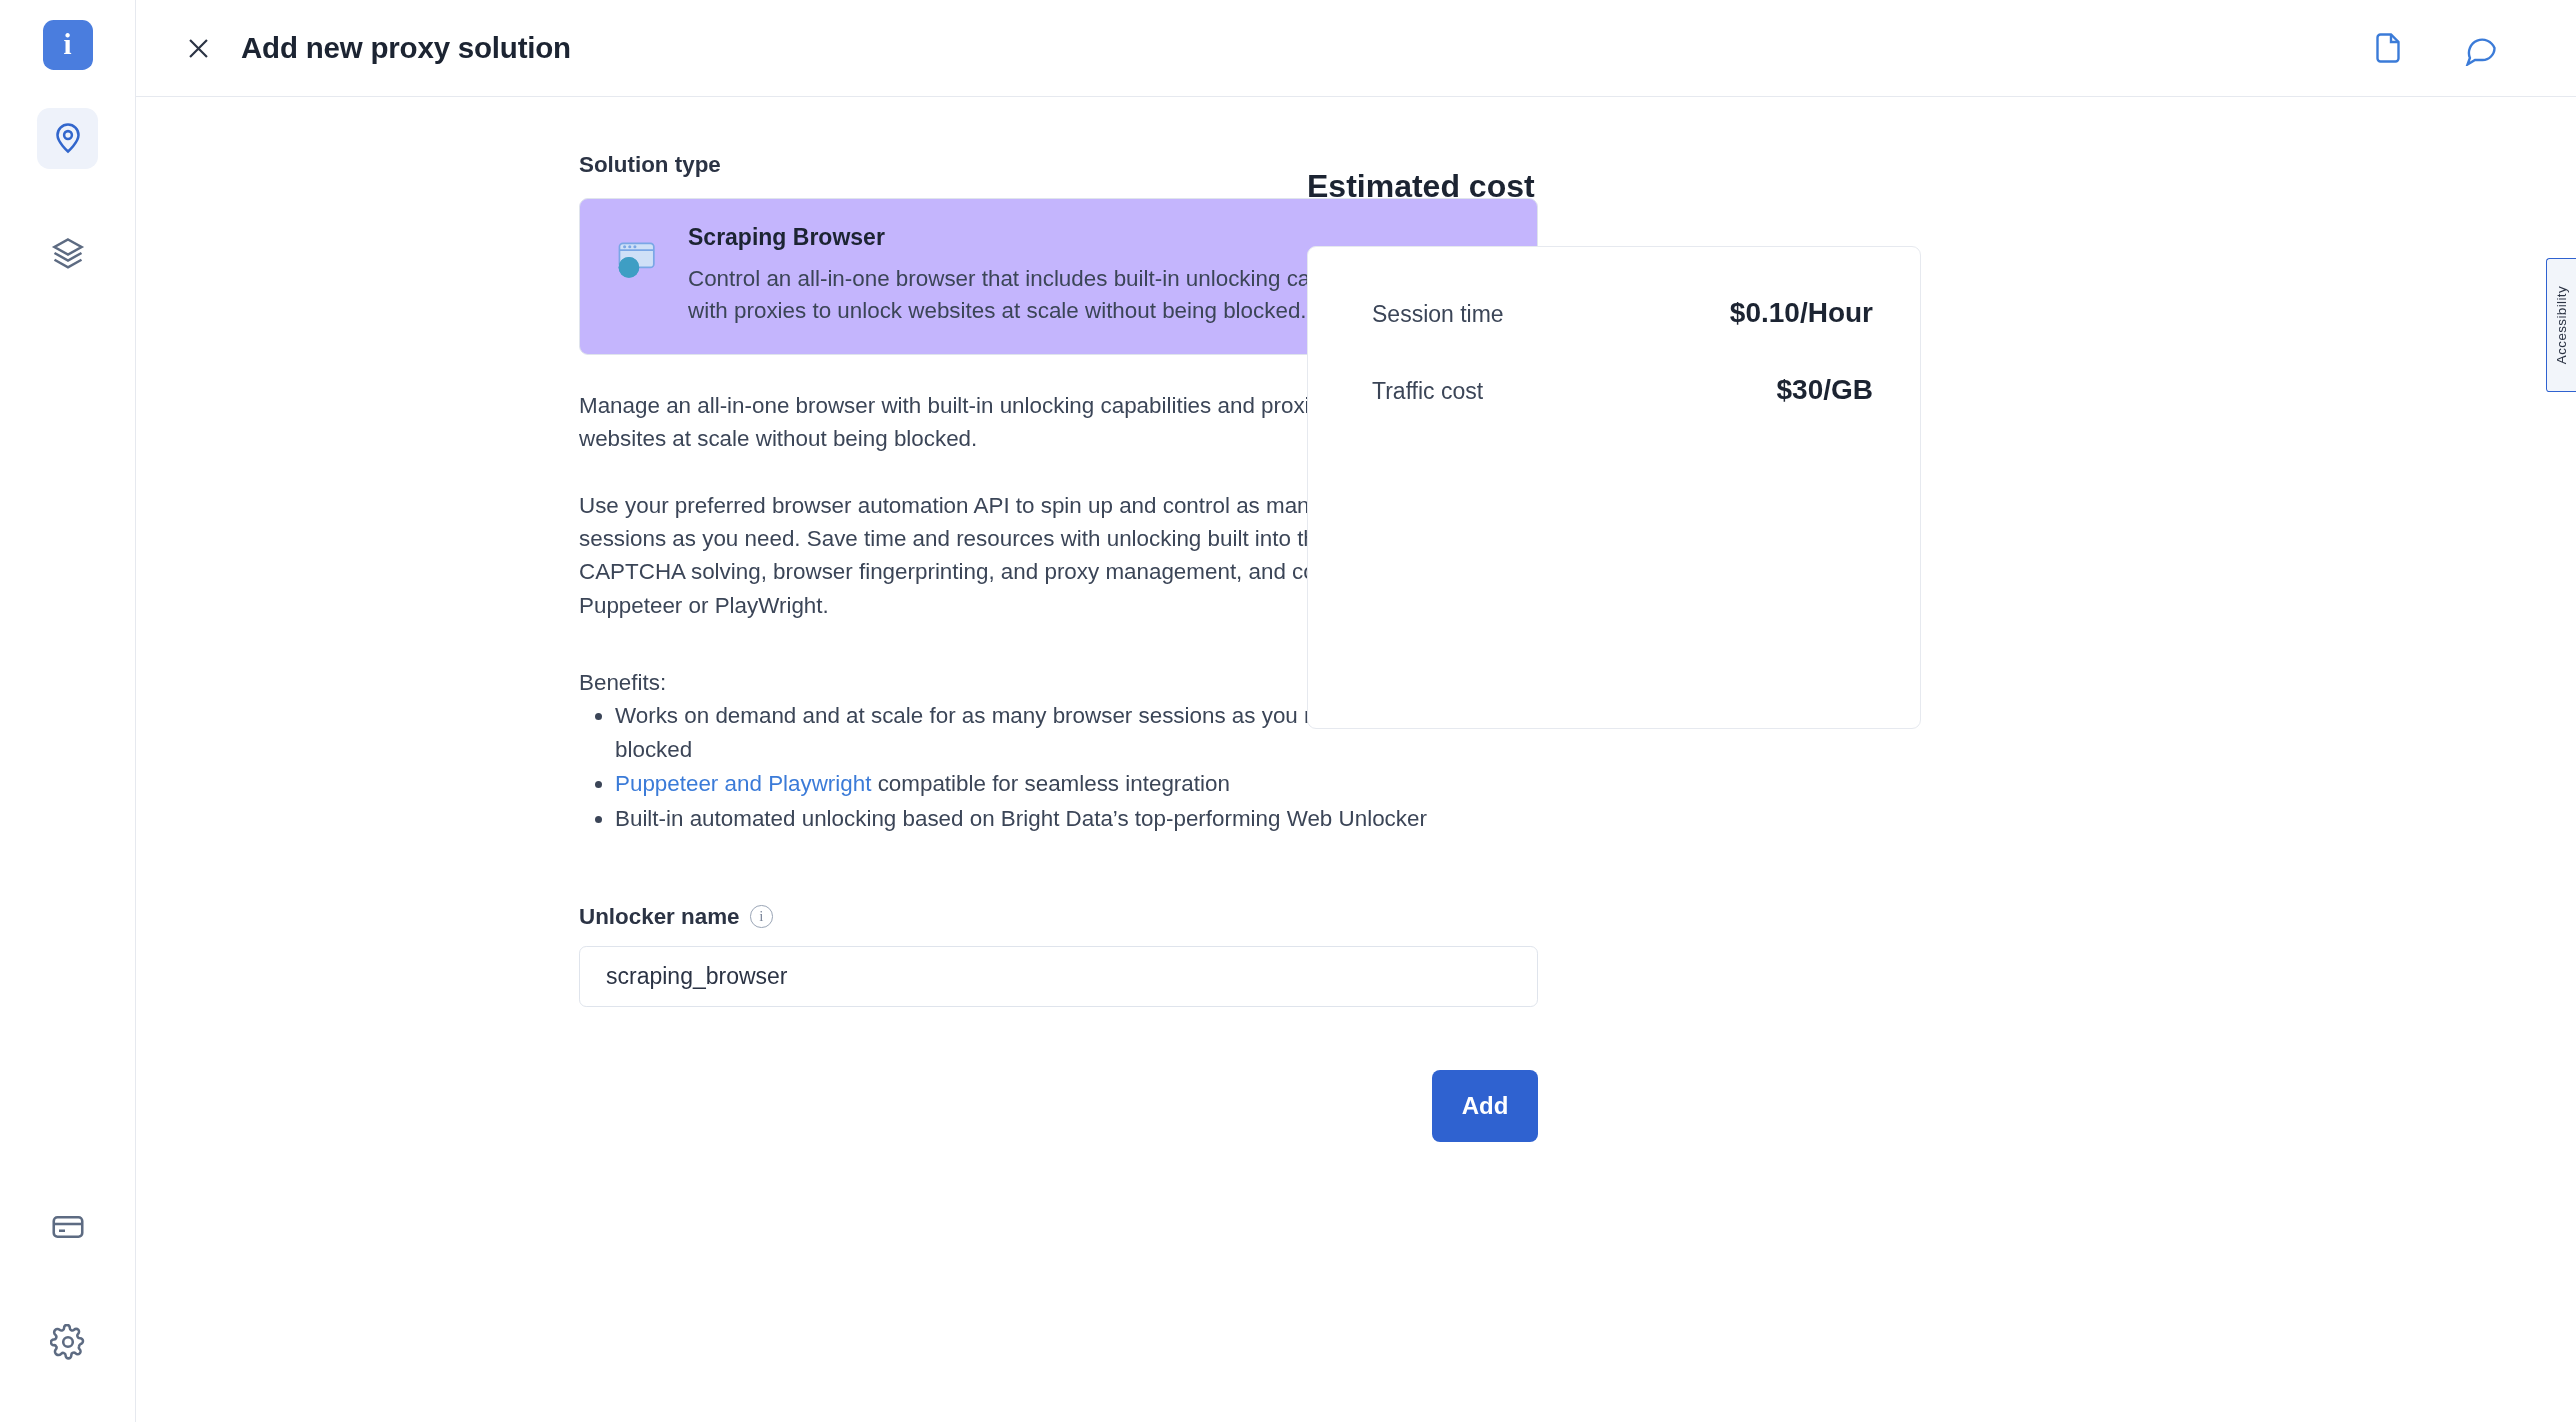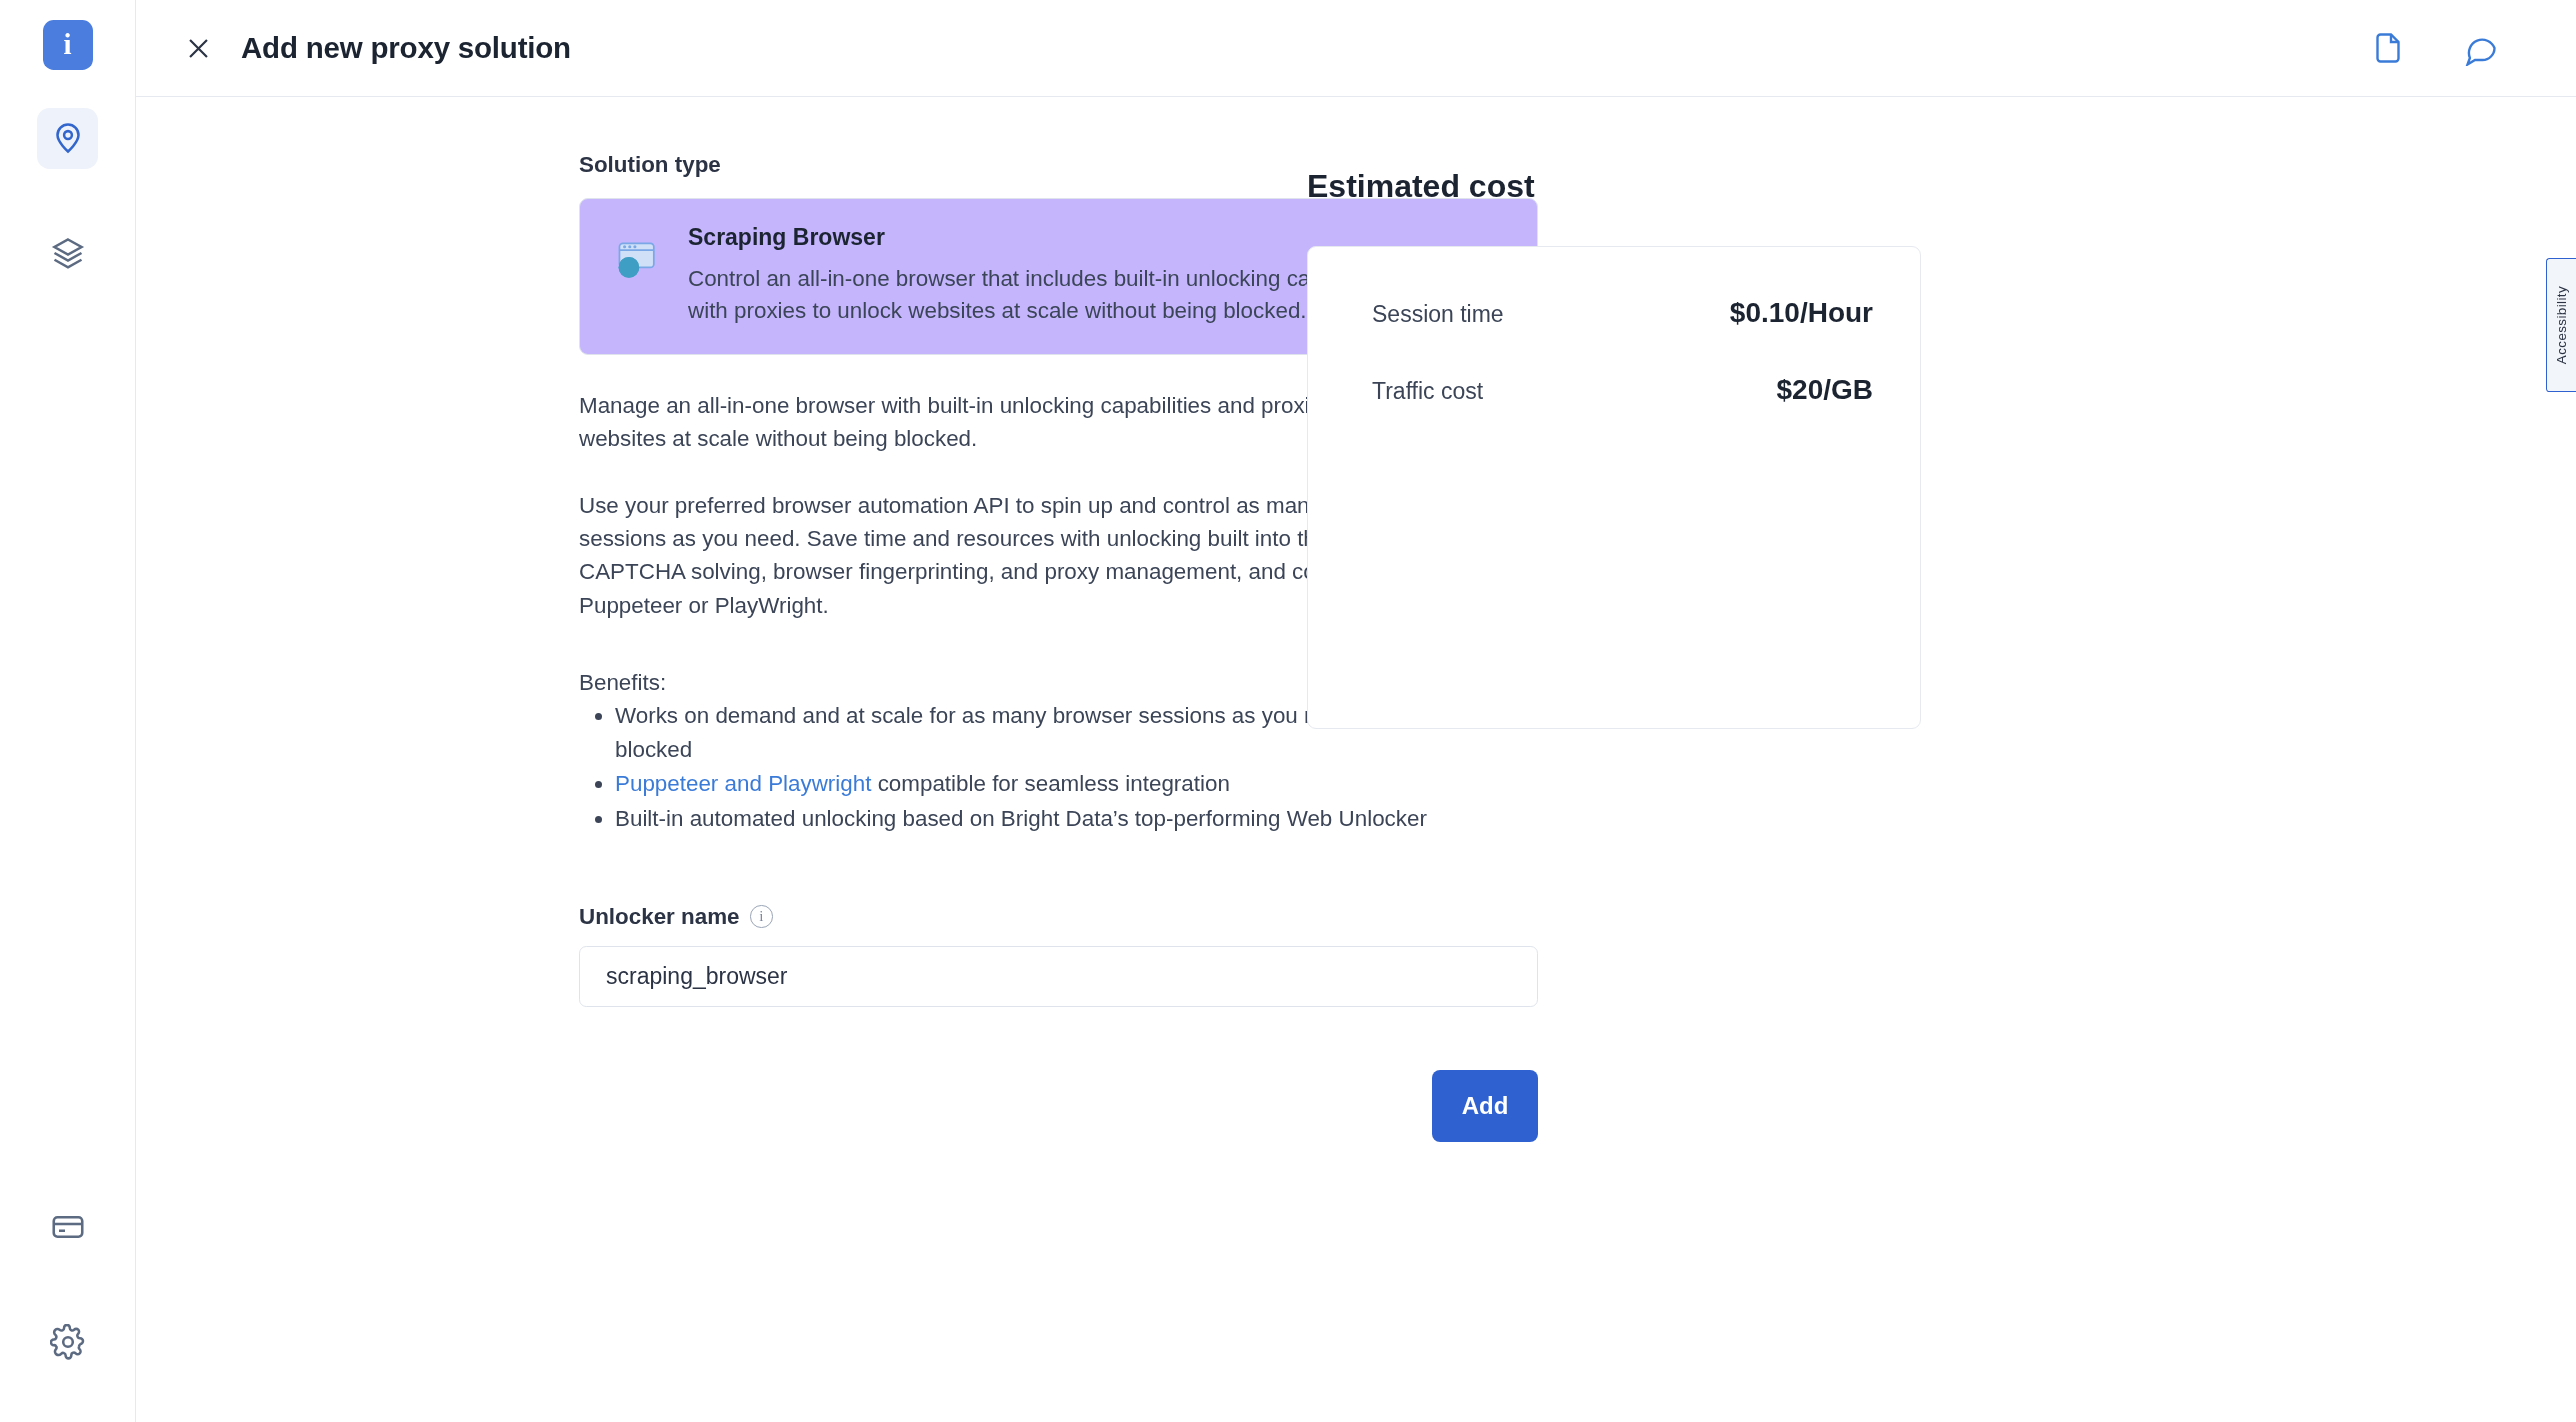--- a/index.html
+++ b/index.html
@@ -406,21 +406,21 @@
 
       <div class="col-right">
         <div class="cost-title">Estimated cost</div>
         <div class="cost-card">
           <div class="cost-row">
             <div class="cost-key">Session time</div>
             <div class="cost-val">$0.10/Hour</div>
           </div>
           <div class="cost-row">
             <div class="cost-key">Traffic cost</div>
-            <div class="cost-val">$20/GB</div>
+            <div class="cost-val">$30/GB</div>
           </div>
         </div>
       </div>
     </div>
   </div>
 
   <div class="a11y-tab">
     <span>Accessibility</span>
   </div>
 </div>

